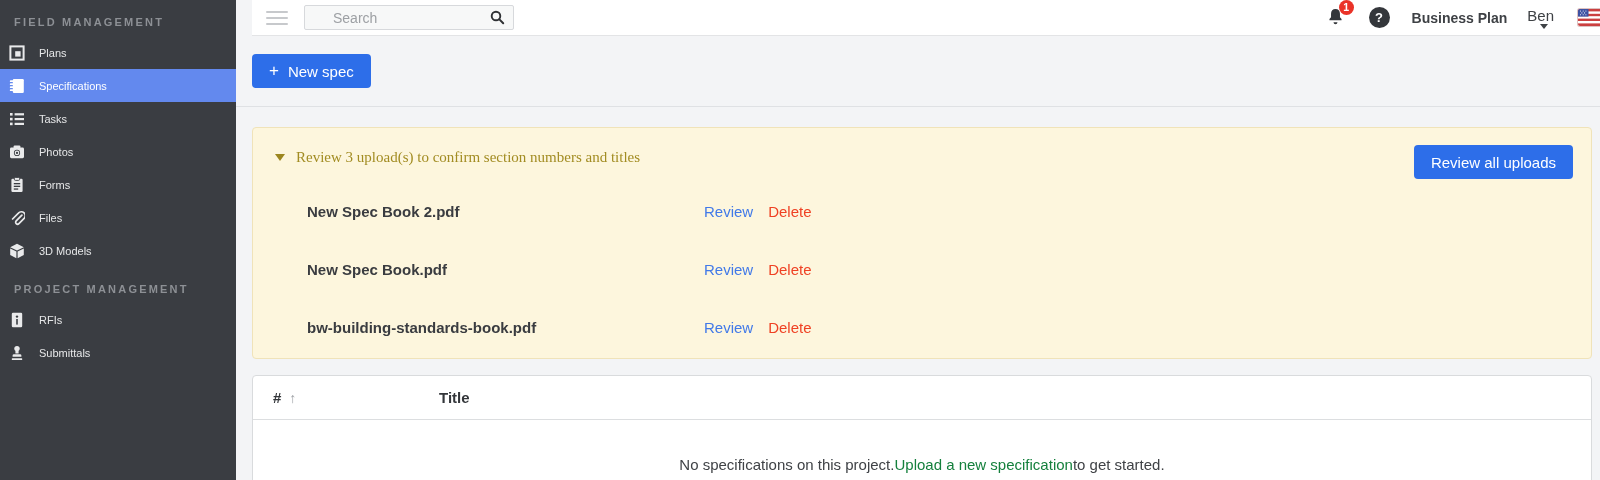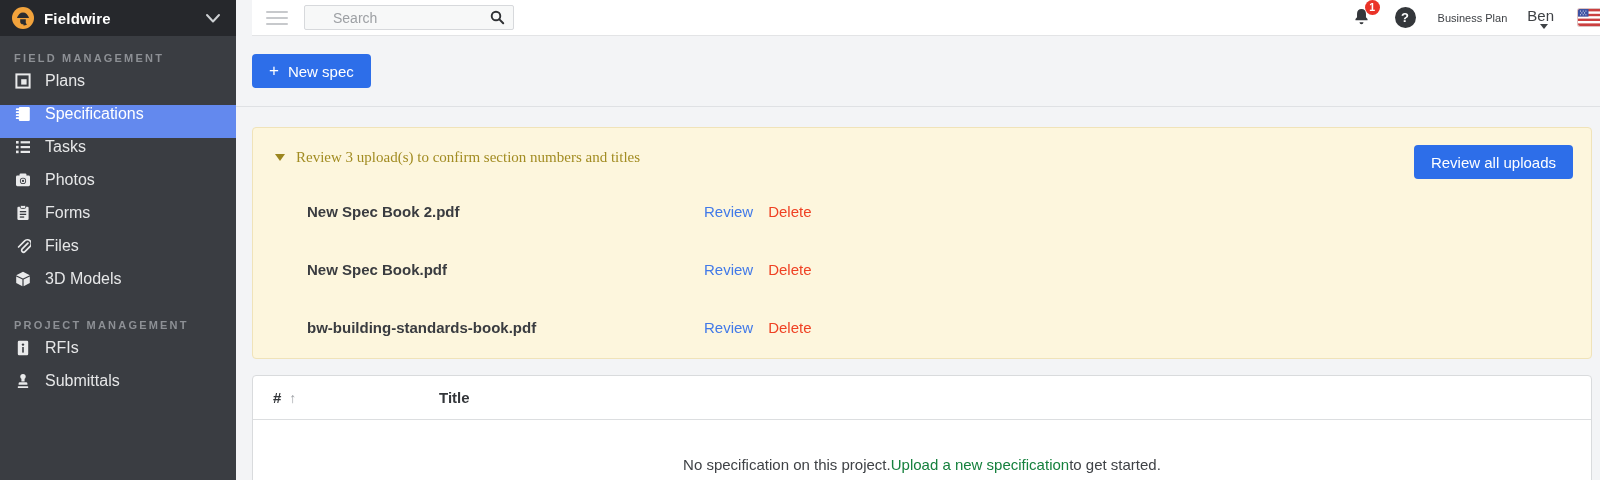--- a/index.html
+++ b/index.html
@@ -6,42 +6,42 @@
   html,body { width:1600px; height:480px; overflow:hidden; }
   body { font-family:"Liberation Sans", sans-serif; background:#f3f4f6; position:relative; }
 
   
   .sidebar { position:absolute; left:0; top:0; width:236px; height:480px; background:#3a3d42; z-index:5; }
   .sidebar-header { height:36px; background:#26282c; display:flex; align-items:center; padding:0 12px; cursor:pointer; }
   .logo { width:22px; height:22px; flex:0 0 22px; }
   .app-name { color:#ffffff; font-weight:bold; font-size:15px; margin-left:10px; letter-spacing:.2px; }
   .header-chevron { margin-left:auto; display:flex; align-items:center; }
   .section-label { color:#8d9095; font-size:11px; font-weight:bold; letter-spacing:2.2px; padding:16px 14px 8px 14px; }
-  .nav-item { height:33px; display:flex; align-items:flex-start; padding-left:14px; color:#e6e7e8; font-size:16px; cursor:pointer; }
+  .nav-item { height:33px; display:flex; align-items:center; padding-left:8px; color:#e6e7e8; font-size:11px; cursor:pointer; }
   .nav-item.selected { background:#6389ee; color:#ffffff; }
   .nav-icon { width:17px; height:17px; flex:0 0 17px; margin-right:14px; display:flex; align-items:center; justify-content:center; }
   .nav-icon svg { display:block; }
 
   
   .topbar { position:absolute; left:252px; top:0; width:1364px; height:36px; background:#ffffff;
             border-bottom:1px solid #e3e4e6; display:flex; align-items:center; padding:0 14px; z-index:4; }
   .hamburger { width:22px; display:flex; flex-direction:column; gap:4px; cursor:pointer; }
   .hamburger span { display:block; height:2px; background:#c7c9cc; border-radius:1px; }
   .search-wrap { position:relative; margin-left:16px; width:210px; height:25px; }
   .search-input { width:100%; height:100%; background:#f7f8f8; border:1px solid #d7d9dc; border-radius:2px;
                   font-family:"Liberation Sans", sans-serif; font-size:14px; color:#4a4d51; padding:0 34px 0 28px; outline:none; }
   .search-input::placeholder { color:#9da0a4; }
   .search-icon { position:absolute; right:9px; top:5px; cursor:pointer; }
   .topbar-right { margin-left:auto; display:flex; align-items:center; }
   .bell-wrap { position:relative; cursor:pointer; }
   .badge { position:absolute; top:-6px; right:-9px; min-width:15px; height:15px; padding:0 3px; background:#ea3328;
            border-radius:8px; color:#fff; font-size:10.5px; font-weight:bold; display:flex; align-items:center; justify-content:center; }
   .help-circle { width:21px; height:21px; border-radius:50%; background:#34373b; color:#fff; font-size:13px; font-weight:bold;
                  display:flex; align-items:center; justify-content:center; margin-left:24px; cursor:pointer; }
-  .plan-label { margin-left:22px; font-size:11px; color:#3e4145; cursor:pointer; }
+  .plan-label { margin-left:22px; font-size:14px; color:#3e4145; cursor:pointer;font-weight:bold; }
   .user-menu { margin-left:20px; font-size:15px; color:#3e4145; display:flex; align-items:center; cursor:pointer;flex-direction:column; }
   .caret-down { width:0; height:0; border-left:4px solid transparent; border-right:4px solid transparent;
                 border-top:5px solid #3e4145; margin-left:7px; }
   .flag { margin-left:24px; width:24px; height:17px; border-radius:2px; overflow:hidden; cursor:pointer;
           box-shadow:0 0 0 1px rgba(180,120,120,.45); }
 
   
   .content { position:absolute; left:236px; top:36px; width:1364px; height:444px; background:#f3f4f6; }
   .toolbar { height:71px; border-bottom:1px solid #dfe1e4; padding:18px 0 0 16px; }
   .btn-blue { display:inline-flex; align-items:center; height:34px; padding:0 17px; background:#2d6ee9; border:none;
@@ -70,37 +70,20 @@
   .sort-arrow { color:#9ea1a5; font-weight:normal; margin-left:8px; font-size:14px; }
   .th-title { flex:1; cursor:pointer; }
   .th-version { width:340px; text-align:center; cursor:pointer; }
   .tbody-empty { height:88px; display:flex; align-items:center; justify-content:center; font-size:15px; color:#3f4246; }
   .tbody-empty a { color:#15803d; text-decoration:none; cursor:pointer; }
 </style>
 </head>
 <body>
 
 <div class="sidebar">
-  <div class="sidebar-header">
-    <span class="logo">
-      <svg width="22" height="22" viewBox="0 0 22 22">
-        <circle cx="11" cy="11" r="11" fill="#f2a33c"></circle>
-        <path d="M5.8 10.2 a5.2 4.6 0 0 1 10.4 0 z" fill="#2a2c30"></path>
-        <rect x="5" y="9.4" width="12" height="1.6" rx="0.8" fill="#2a2c30"></rect>
-        <path d="M8.2 12.2 h5.6 v2.2 a2.8 2.8 0 0 1 -5.6 0 z" fill="#2a2c30"></path>
-        <path d="M12.4 14.2 l2.6 3.4 a11 11 0 0 1 -3.4 1 l-0.6-3.6 z" fill="#2a2c30"></path>
-      </svg>
-    </span>
-    <span class="app-name">Fieldwire</span>
-    <span class="header-chevron">
-      <svg width="22" height="20" viewBox="0 0 22 20">
-          <polyline points="5,7 11,13.5 17,7" fill="none" stroke="#cdd0d3" stroke-width="2" stroke-linecap="round" stroke-linejoin="round"></polyline>
-        </svg>
-    </span>
-  </div>
 
   <div class="section-label">FIELD MANAGEMENT</div>
 
   <div class="nav-item">
     <span class="nav-icon">
       <svg width="16" height="16" viewBox="0 0 16 16">
           <rect x="1.4" y="1.4" width="13.2" height="13.2" fill="none" stroke="#e9eaeb" stroke-width="2"></rect>
           <rect x="6.2" y="6.2" width="5.4" height="5.4" fill="#e9eaeb"></rect>
         </svg>
     </span>
@@ -291,19 +274,19 @@
   </div>
 
   <div class="spec-table">
     <div class="thead">
       <div class="th-num">
         <span>#</span><span class="sort-arrow">↑</span>
       </div>
       <div class="th-title">Title</div>
     </div>
     <div class="tbody-empty">
-      <span>No specification on this project. </span>
+      <span>No specifications on this project. </span>
       <a>Upload a new specification</a>
       <span> to get started.</span>
     </div>
   </div>
 
 </div>
 
 </body></html>

